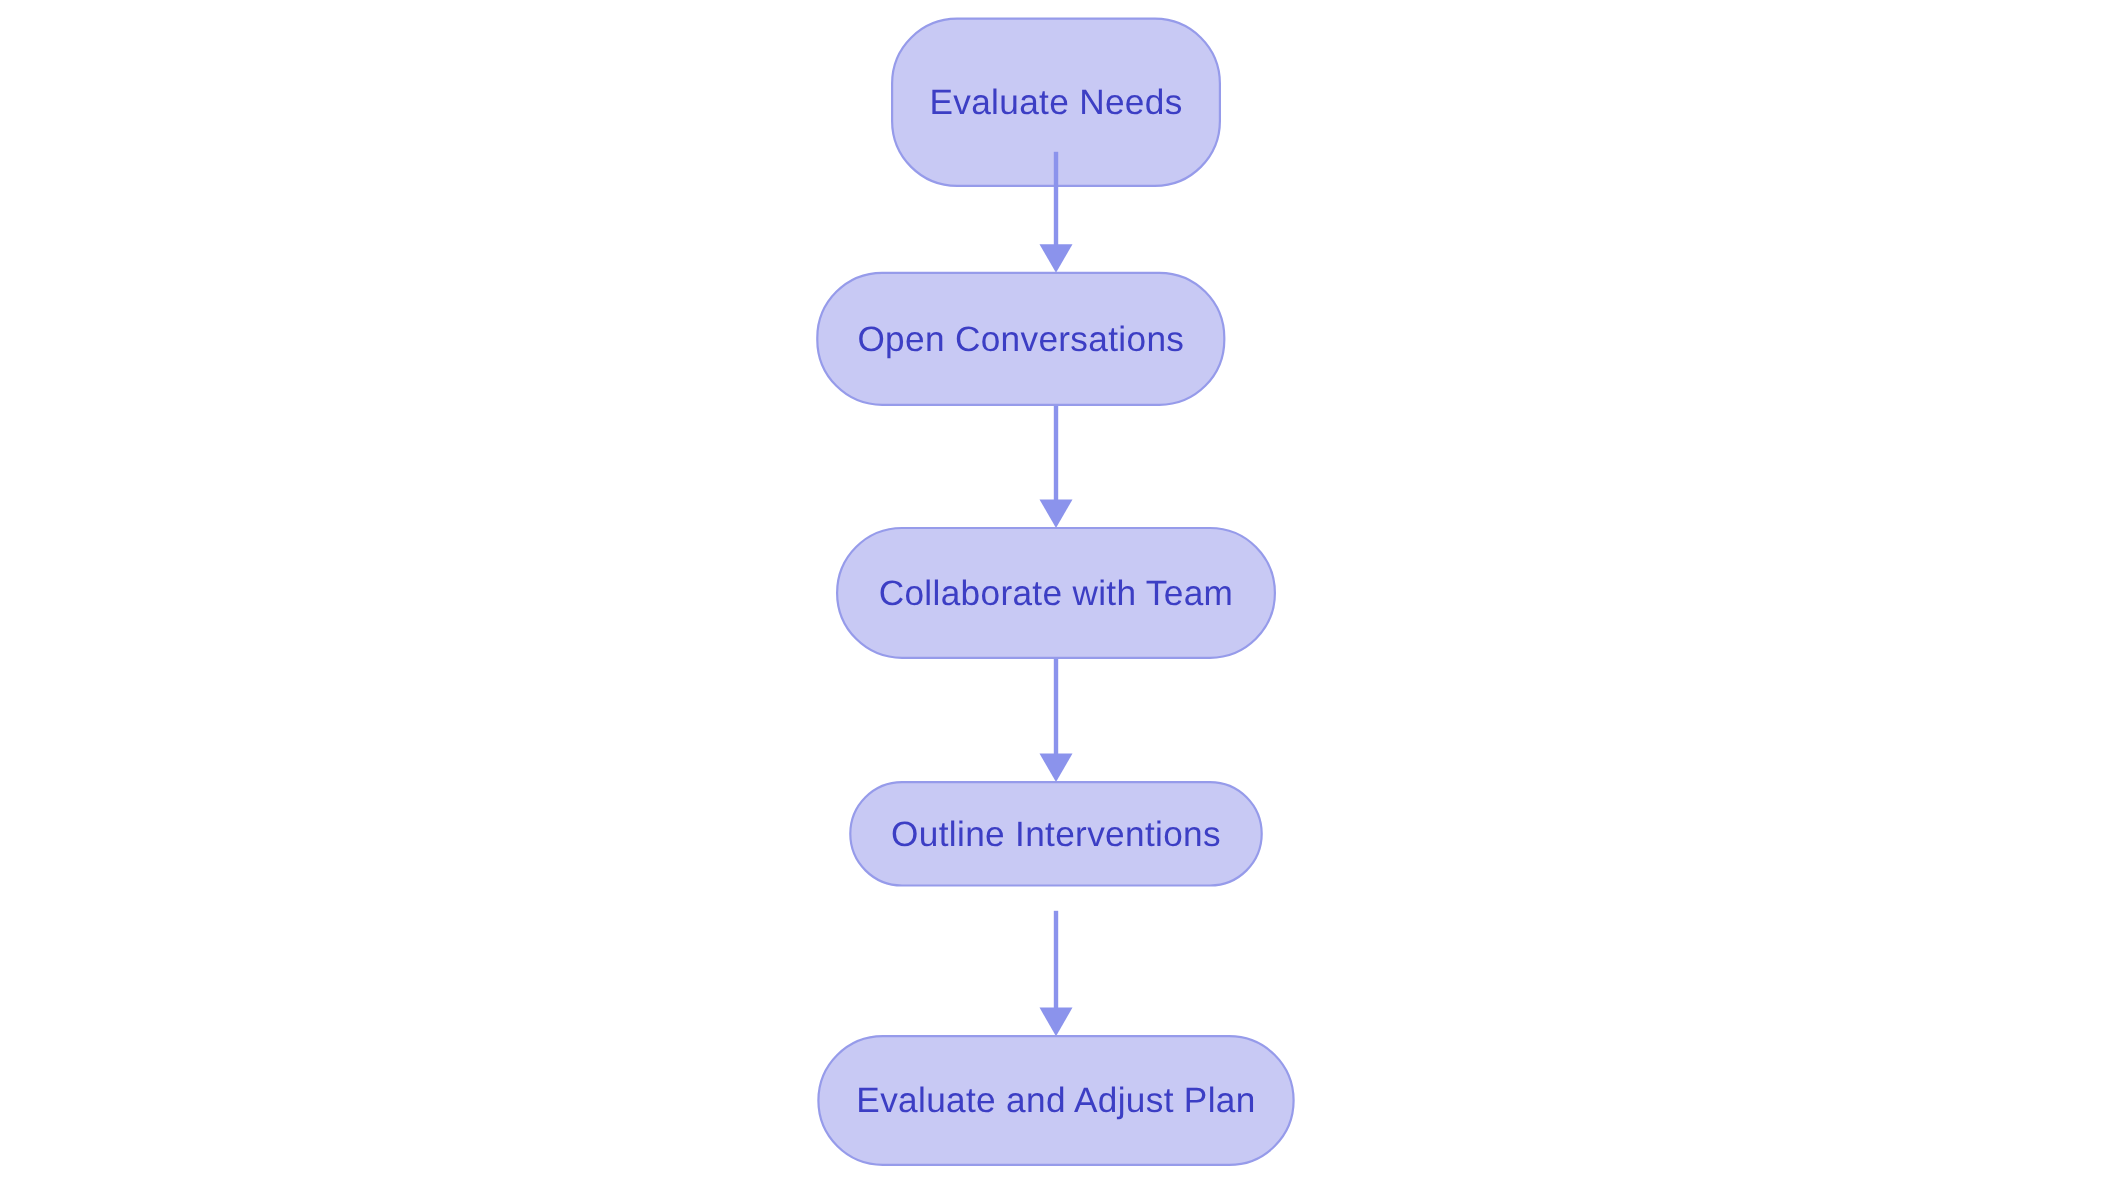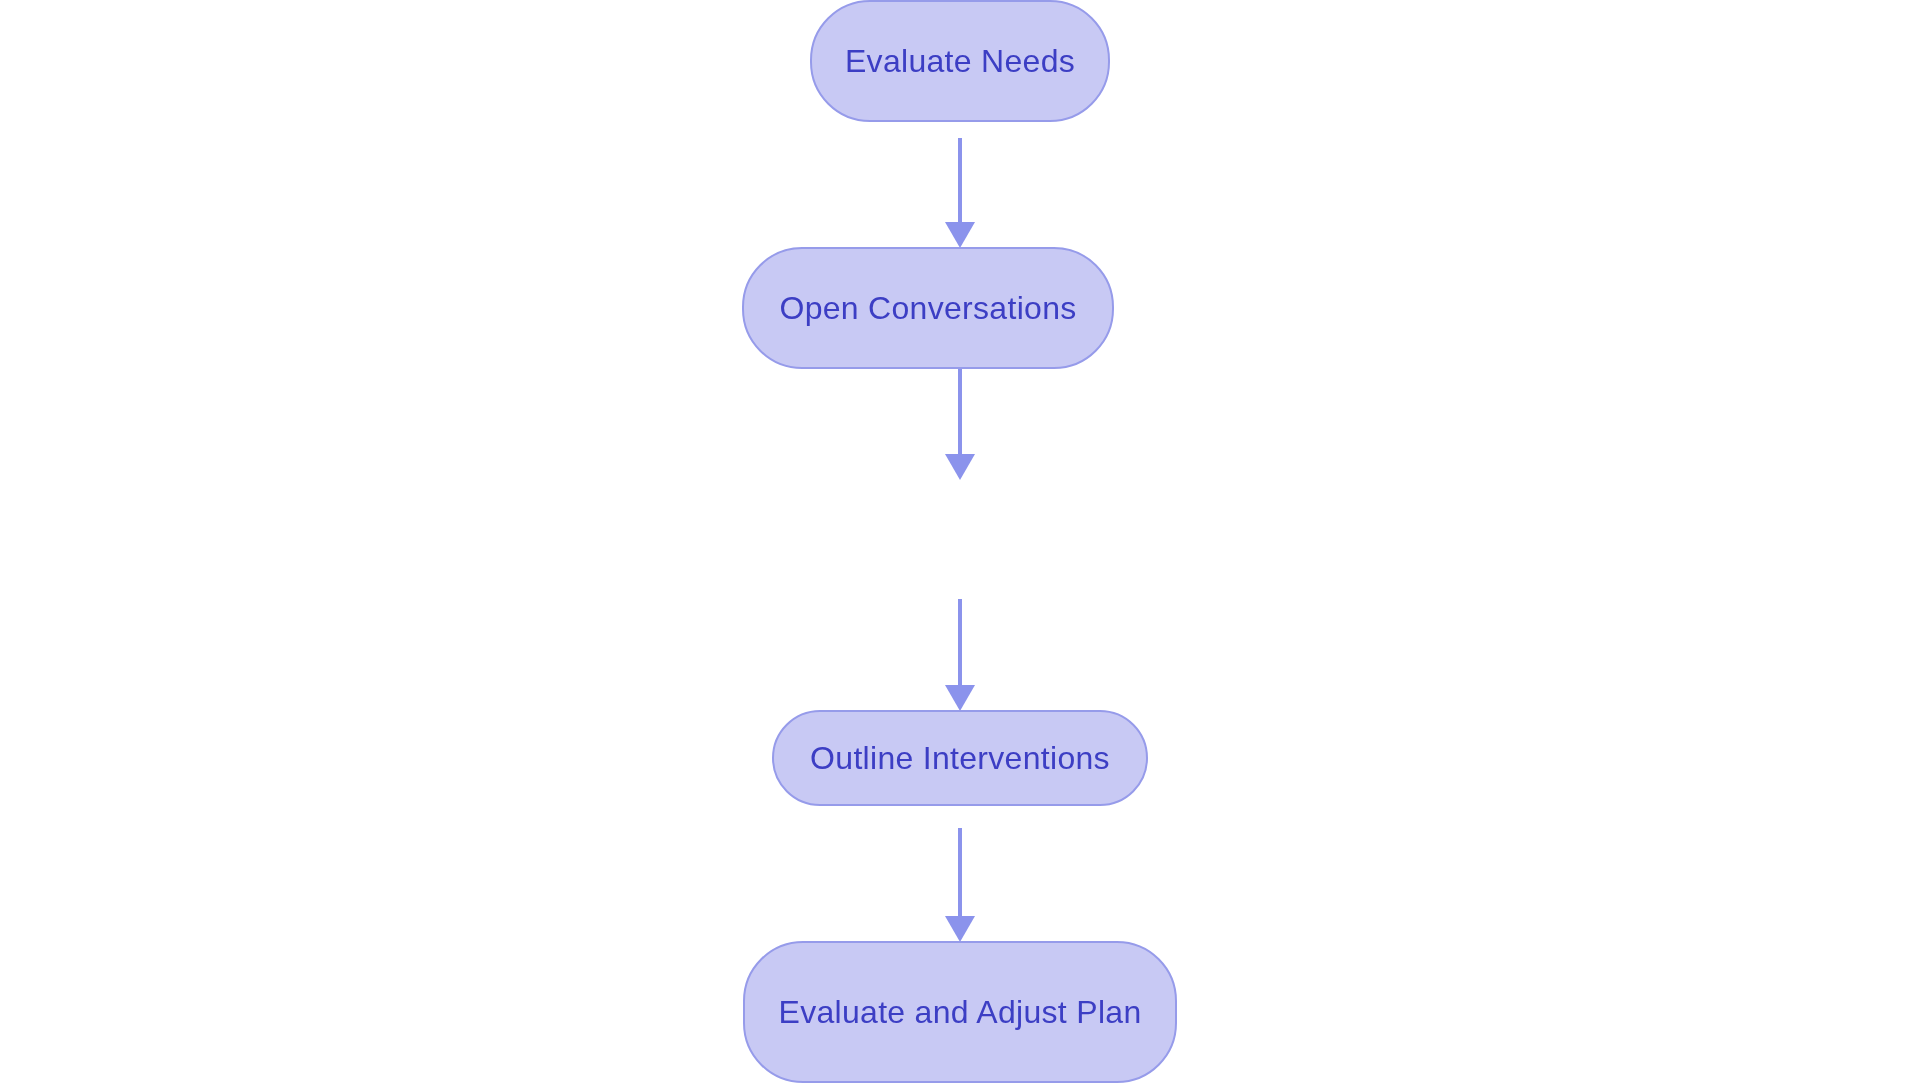--- a/index.html
+++ b/index.html
@@ -35,25 +35,25 @@
     background: var(--node-fill);
     border: 2px solid var(--node-border);
     border-radius: 60px;
     color: var(--node-text);
     font-size: 32px;
     font-weight: 400;
     letter-spacing: 0.3px;
     text-align: center;
     white-space: nowrap;
   }
-  .n1 { left: 810px; top: 0;  width: 300px; height: 122px; }
+  .n1 { left: 810px; top: 16px;  width: 300px; height: 154px; }
   .n2 { left: 742px; top: 247px; width: 372px; height: 122px; }
   .n3 { left: 760px; top: 479px; width: 400px; height: 120px; }
   .n4 { left: 772px; top: 710px; width: 376px; height: 96px; }
-  .n5 { left: 743px; top: 941px; width: 434px; height: 142px; }
+  .n5 { left: 743px; top: 941px; width: 434px; height: 119px; }
 
   .arrow {
     position: absolute;
     left: 930px;
     width: 60px;
   }
   .a1 { top: 138px; height: 110px; }
   .a2 { top: 369px; height: 111px; }
   .a3 { top: 599px; height: 112px; }
   .a4 { top: 828px; height: 114px; }
@@ -94,20 +94,23 @@
 
   <div class="flow-node n2">
     <span>Open Conversations</span>
   </div>
 
   <div class="arrow a2">
     <div class="arrow-line"></div>
     <div class="arrow-head"></div>
   </div>
 
+  <div class="flow-node n3">
+    <span>Collaborate with Team</span>
+  </div>
 
   <div class="arrow a3">
     <div class="arrow-line"></div>
     <div class="arrow-head"></div>
   </div>
 
   <div class="flow-node n4">
     <span>Outline Interventions</span>
   </div>
 

